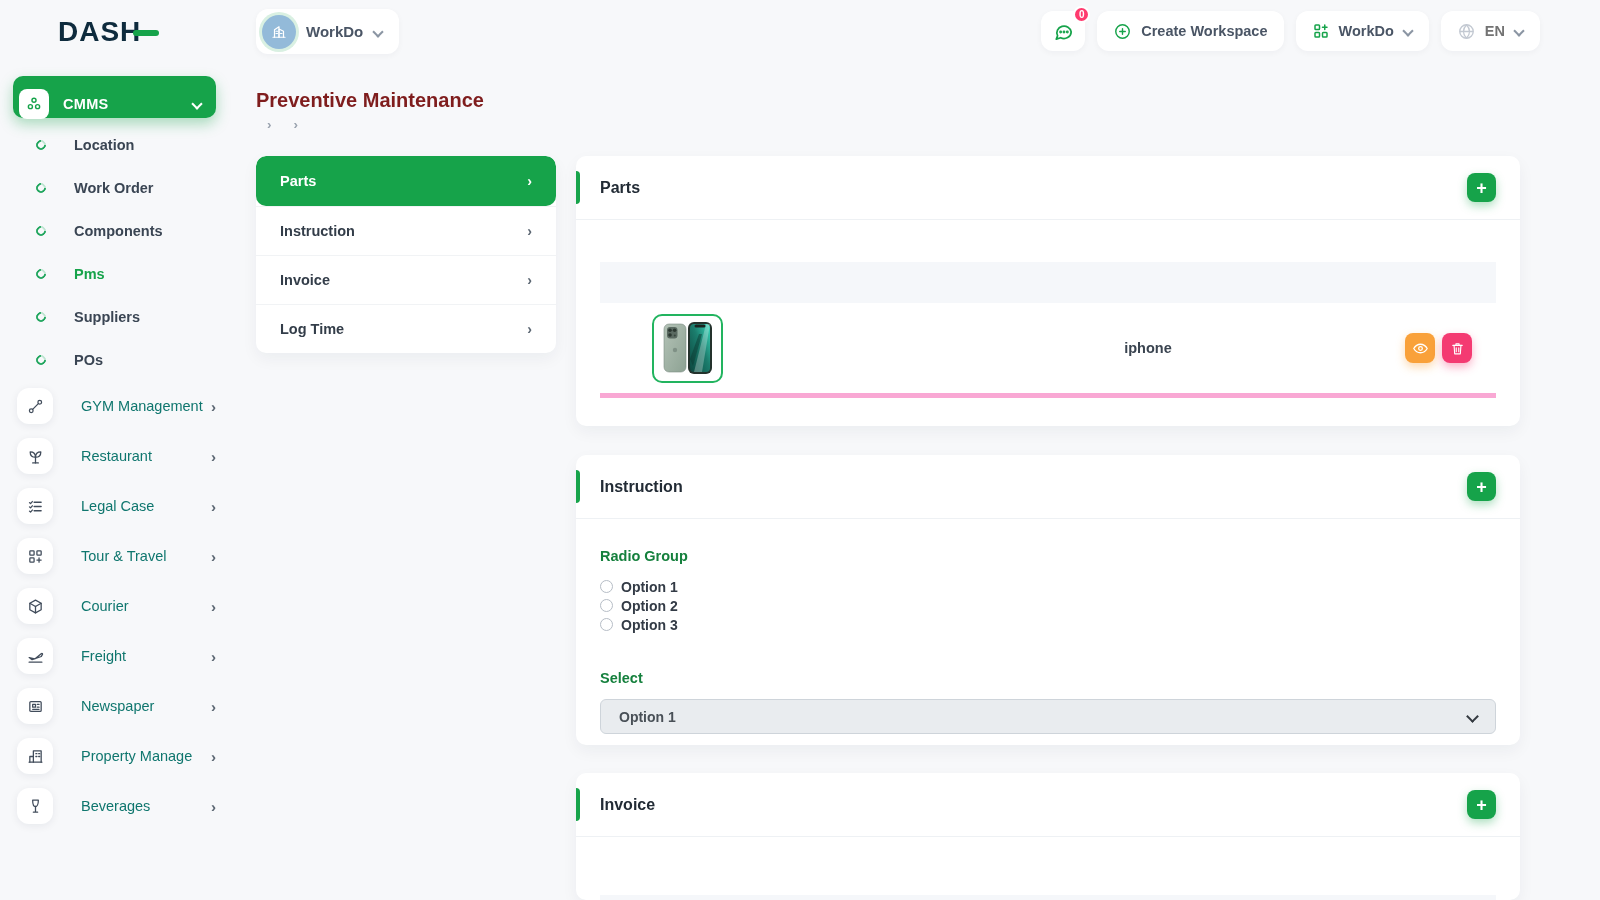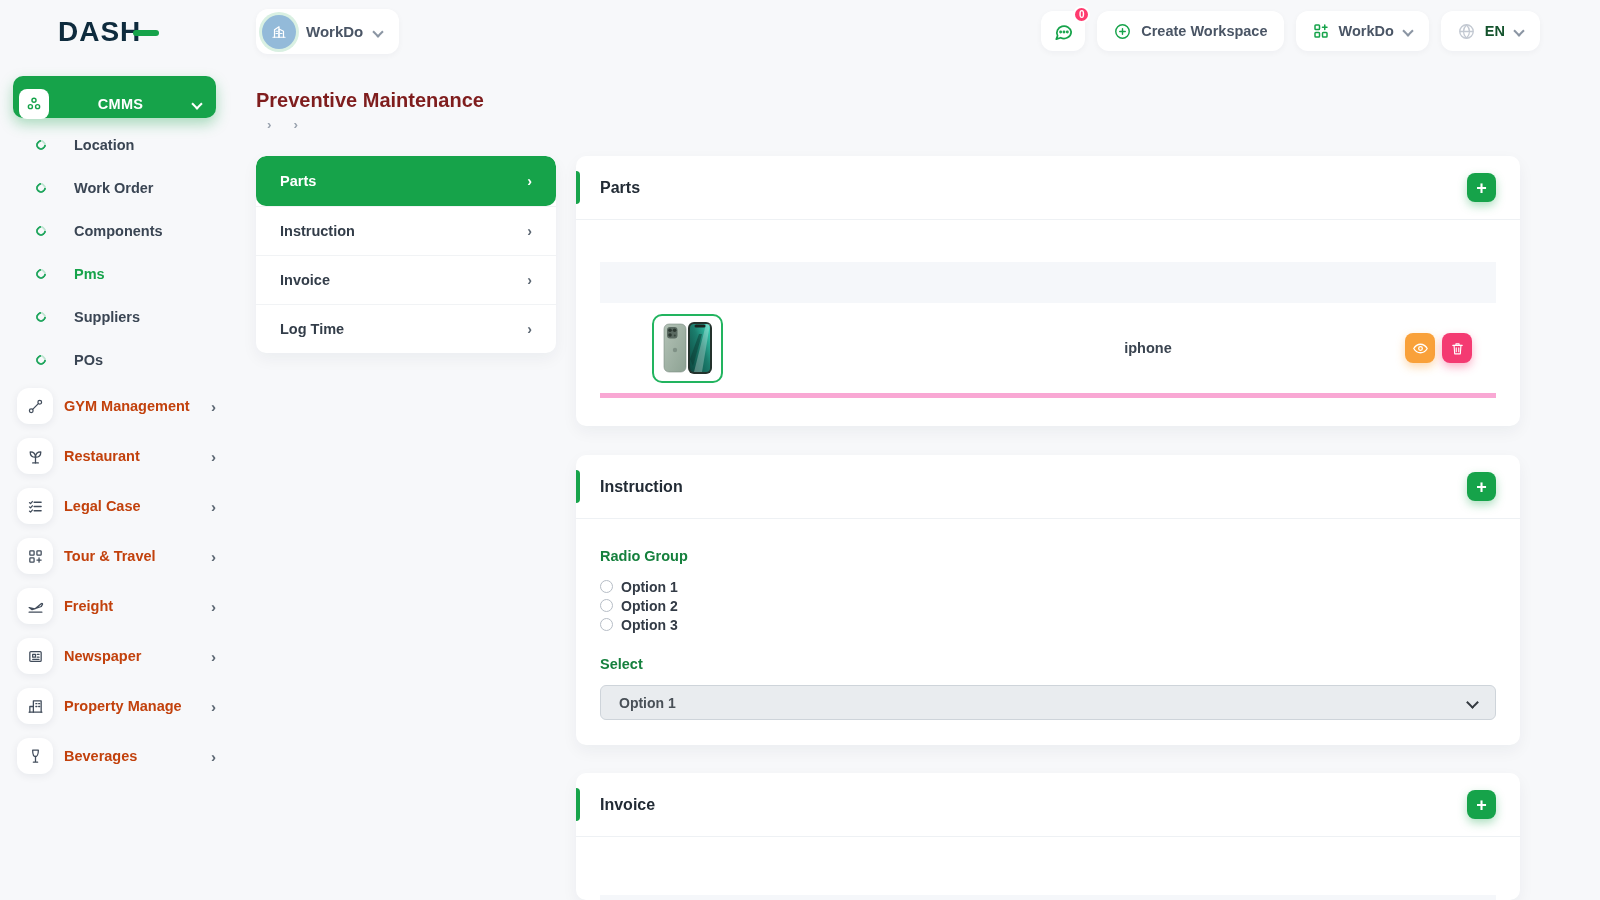--- a/index.html
+++ b/index.html
@@ -24,43 +24,43 @@
   .chev-down::after { content:""; position:absolute; left:1px; top:1px; width:6px; height:6px;
           border-right:2px solid #8b95a3; border-bottom:2px solid #8b95a3; transform:rotate(45deg); }
   .topbar-right { position:absolute; top:11px; right:60px; display:flex; gap:12px; align-items:center; }
   .top-pill { height:40px; background:#fff; border-radius:12px; display:flex; align-items:center;
           gap:9px; padding:0 16px; box-shadow:0 2px 6px rgba(20,30,50,.04); cursor:pointer;
           font-size:14.5px; font-weight:700; color:#4a5565; }
   .chat-pill { width:44px; justify-content:center; position:relative; padding:0; }
   .chat-badge { position:absolute; top:-5px; right:-5px; min-width:17px; height:17px; background:#ff3a6e;
           color:#fff; font-size:10px; font-weight:700; border-radius:9px; border:2px solid #fff;
           display:flex; align-items:center; justify-content:center; padding:0 3px; }
-  .lang-label { color:#14532d; font-weight:700; }
+  .lang-label { color:#737373; font-weight:700; }
 
   
   .cmms-btn { position:absolute; left:13px; top:76px; width:203px; height:42px; background:#16a34a;
           border-radius:10px; display:flex; align-items:center; gap:14px; padding:14px 14px 0 6px;
-          box-shadow:0 6px 14px rgba(22,163,74,.35); cursor:pointer;text-align:center; }
+          box-shadow:0 6px 14px rgba(22,163,74,.35); cursor:pointer; }
   .cmms-chip { width:30px; height:30px; background:#fff; border-radius:8px; display:flex;
           align-items:center; justify-content:center; }
   .cmms-label { flex:1; color:#fff; font-size:14.5px; font-weight:700; letter-spacing:.3px; }
   .cmms-chev::after { border-color:#fff; }
 
   .submenu { position:absolute; left:0; top:123px; width:236px; }
   .sub-row { height:43px; display:flex; align-items:center; gap:28px; padding-left:36px; cursor:pointer; }
   .dot { width:10px; height:10px; border-radius:50%; border:2px solid #21a65e;
           border-right-color:#bfe6d2; transform:rotate(-45deg); flex:none; }
   .sub-label { font-size:14.5px; font-weight:600; color:#3a4553; }
   .sub-row.active .sub-label { color:#16a34a; }
 
   .modules { position:absolute; left:0; top:381px; width:236px; }
   .mod-row { height:50px; display:flex; align-items:center; padding:0 20px 0 17px; cursor:pointer; }
   .mod-chip { width:36px; height:36px; background:#fff; border-radius:12px; display:flex; flex:none;
           align-items:center; justify-content:center; box-shadow:0 2px 8px rgba(20,30,50,.07); color:#414c5b; }
-  .mod-label { flex:1; margin-left:11px; font-size:14.5px; font-weight:700; color:#c2410c; }
+  .mod-label { flex:1; margin-left:28px; font-size:14.5px; font-weight:400; color:#0f766e; }
   .chev-g { color:#5b6672; font-size:15px; font-weight:600; }
   .chev-g::after { content:"\203A"; }
 
   
   .page-title { position:absolute; left:256px; top:89px; font-size:20px; font-weight:700; color:#7f1d1d; }
   .breadcrumb { position:absolute; left:256px; top:117px; display:flex; align-items:center; font-size:13.5px; }
   .bc-item { font-weight:600; }
   .bc-item.bc-link { color:#16a34a; cursor:pointer; }
   .bc-item.bc-current { color:#3a4553; }
   .bc-item.bc-muted { color:#9aa3af; }
@@ -106,21 +106,21 @@
   .act-view { background:#f9a13a; box-shadow:0 4px 10px rgba(249,161,58,.4); }
   .act-del  { background:#f43a72; box-shadow:0 4px 10px rgba(244,58,114,.4); }
 
   #instruction-card { top:455px; height:290px; }
   .instr-body { padding:28px 24px 0; }
   .field-label { font-size:14.5px; font-weight:700; color:#15803d; }
   .radio-list { margin-top:12px; }
   .radio-row { display:flex; align-items:center; gap:8px; height:19px; cursor:pointer; }
   .radio-circle { width:13px; height:13px; border-radius:50%; background:#fff; border:1px solid #b6bdc6; flex:none; }
   .radio-label { font-size:14px; font-weight:600; color:#333b46; }
-  .select-label { display:block; margin-top:22px; }
+  .select-label { display:block; margin-top:36px; }
   .select-box { margin-top:13px; height:35px; background:#e9ecef; border:1px solid #ced4da; border-radius:6px;
           display:flex; align-items:center; justify-content:space-between; padding:0 18px; cursor:pointer; }
   .select-value { font-size:14px; font-weight:600; color:#495057; }
   .select-chev { width:10px; height:10px; position:relative; }
   .select-chev::after { content:""; position:absolute; left:1px; top:0; width:7px; height:7px;
           border-right:2px solid #343a40; border-bottom:2px solid #343a40; transform:rotate(45deg); }
 
   #invoice-card { top:773px; height:127px; }
   .peek { position:absolute; left:24px; right:24px; top:122px; height:10px; background:#f5f7fa; }
   svg { display:block; }
@@ -271,20 +271,31 @@
       <div class="mod-row">
         <span class="mod-chip">
           <svg width="17" height="17" viewBox="0 0 24 24" fill="none" stroke="currentColor" stroke-width="1.8" stroke-linecap="round" stroke-linejoin="round">
             <rect x="4" y="4" width="6" height="6" rx="1"></rect>
             <rect x="14" y="4" width="6" height="6" rx="1"></rect>
             <rect x="4" y="14" width="6" height="6" rx="1"></rect>
             <path d="M17 14v6M14 17h6"></path>
           </svg>
         </span>
         <span class="mod-label">Tour &amp; Travel</span>
+        <span class="chev-g"></span>
+      </div>
+      <div class="mod-row">
+        <span class="mod-chip">
+          <svg width="17" height="17" viewBox="0 0 24 24" fill="none" stroke="currentColor" stroke-width="1.8" stroke-linecap="round" stroke-linejoin="round">
+            <path d="M12 3l8 4.5v9L12 21l-8-4.5v-9L12 3Z"></path>
+            <path d="M4 7.5 12 12l8-4.5"></path>
+            <path d="M12 12v9"></path>
+          </svg>
+        </span>
+        <span class="mod-label">Courier</span>
         <span class="chev-g"></span>
       </div>
       <div class="mod-row">
         <span class="mod-chip">
           <svg width="17" height="17" viewBox="0 0 24 24" fill="none" stroke="currentColor" stroke-width="1.8" stroke-linecap="round" stroke-linejoin="round">
             <path d="M3 13.5l8 2 9-7.5c1-.8 2.4-.2 1.8 1l-1.6 3-13 4.5-4.2-3Z"></path>
             <path d="M3 20h18"></path>
           </svg>
         </span>
         <span class="mod-label">Freight</span>

